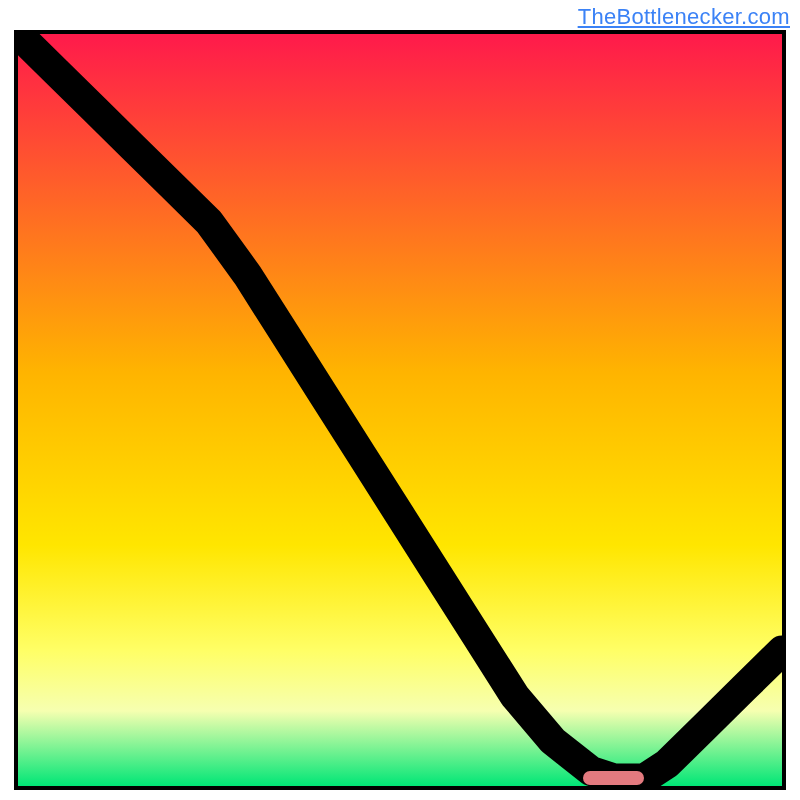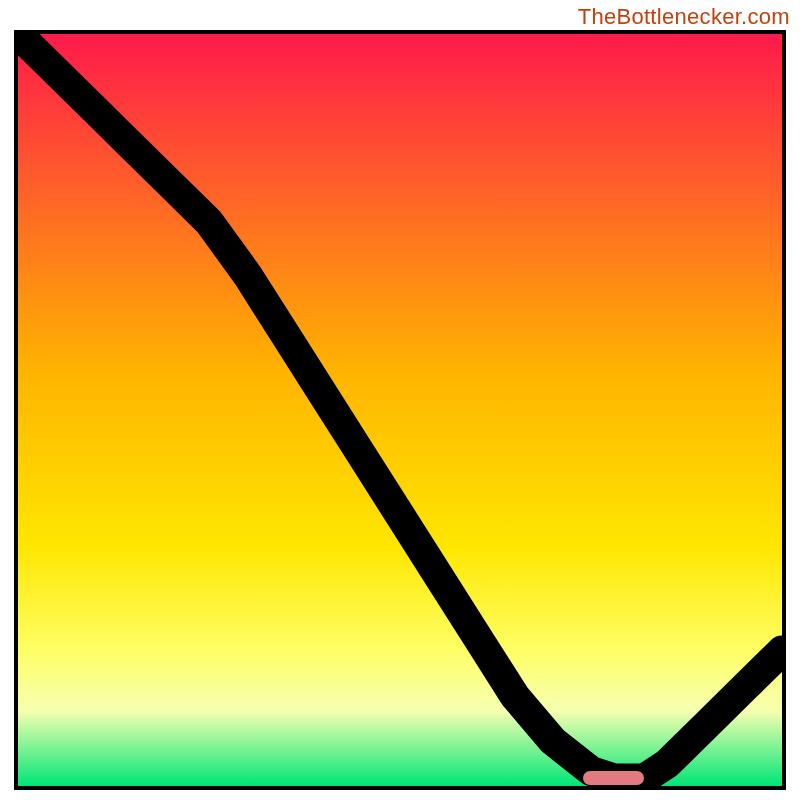--- a/index.html
+++ b/index.html
@@ -13,24 +13,25 @@
   }
   .stage {
     position: relative;
     width: 800px;
     height: 800px;
   }
   .attribution {
     position: absolute;
     top: 4px;
     right: 10px;
-    color: #c2410c;
+    color: #3b82f6;
     font-size: 22px;
     letter-spacing: 0.3px;
     font-weight: 400;
+    text-decoration: underline;
   }
   .plot {
     position: absolute;
     top: 30px;
     left: 14px;
     width: 772px;
     height: 760px;
     box-sizing: border-box;
     border: 4px solid #000;
     overflow: hidden;

